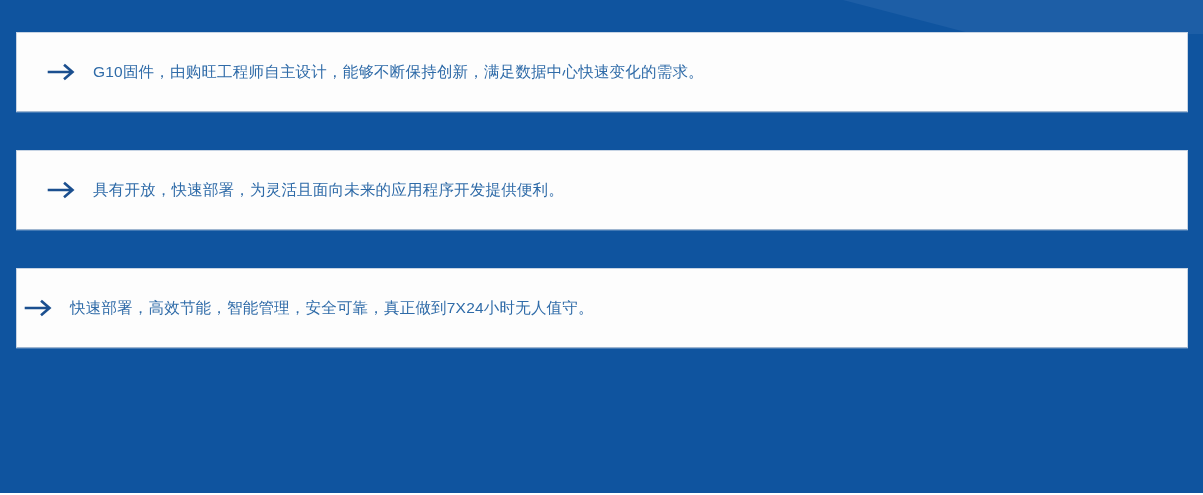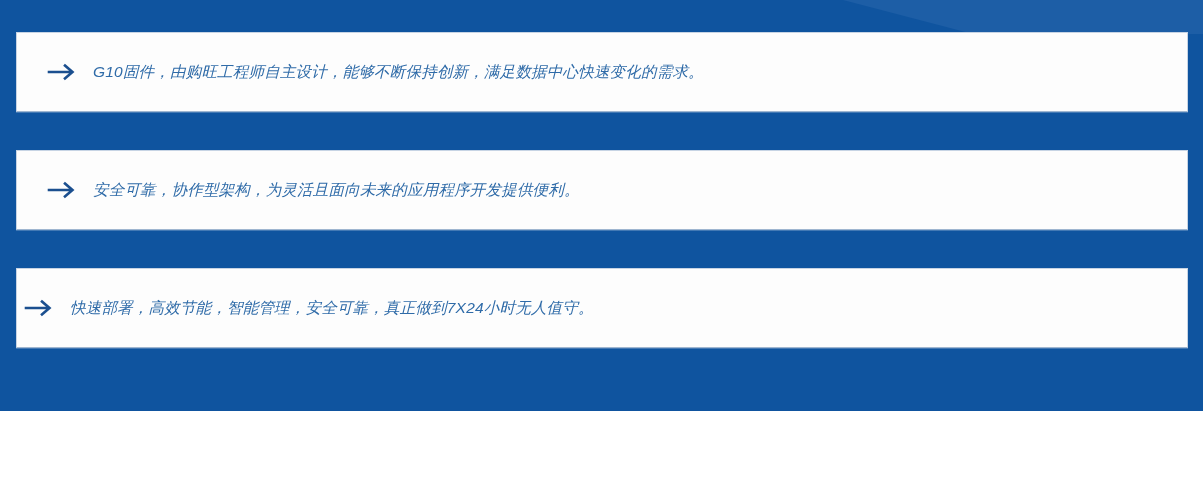--- a/index.html
+++ b/index.html
@@ -11,25 +11,24 @@
   body {
     width: 1203px;
     height: 495px;
     overflow: hidden;
     font-family: "Liberation Sans", "DejaVu Sans", sans-serif;
   }
 
   #feature-panel {
     position: relative;
     width: 1203px;
-    height: 411px;
+    height: 493px;
     background: #0f549f;
     box-sizing: border-box;
     overflow: hidden;
-    font-style: italic;
   }
 
   
   #corner-wedge {
     position: absolute;
     top: 0;
     right: 0;
     width: 360px;
     height: 34px;
     overflow: hidden;
@@ -113,21 +112,21 @@
       <span class="feature-text">G10固件，由购旺工程师自主设计，能够不断保持创新，满足数据中心快速变化的需求。</span>
     </div>
 
 
     <div class="feature-card">
       <span class="arrow-icon">
         <svg viewBox="0 0 34 20" aria-hidden="true">
           <path d="M2 10 H24 M18 3.5 L25.5 10 L18 16.5" fill="none" stroke="#1b4f8f" stroke-width="2.6" stroke-linecap="square" stroke-linejoin="miter"></path>
         </svg>
       </span>
-      <span class="feature-text">安全可靠，协作型架构，为灵活且面向未来的应用程序开发提供便利。</span>
+      <span class="feature-text">具有开放，快速部署，为灵活且面向未来的应用程序开发提供便利。</span>
     </div>
 
     <div class="feature-card">
       <span class="arrow-icon">
         <svg viewBox="0 0 34 20" aria-hidden="true">
           <path d="M2 10 H24 M18 3.5 L25.5 10 L18 16.5" fill="none" stroke="#1b4f8f" stroke-width="2.6" stroke-linecap="square" stroke-linejoin="miter"></path>
         </svg>
       </span>
       <span class="feature-text">快速部署，高效节能，智能管理，安全可靠，真正做到7X24小时无人值守。</span>
     </div>

